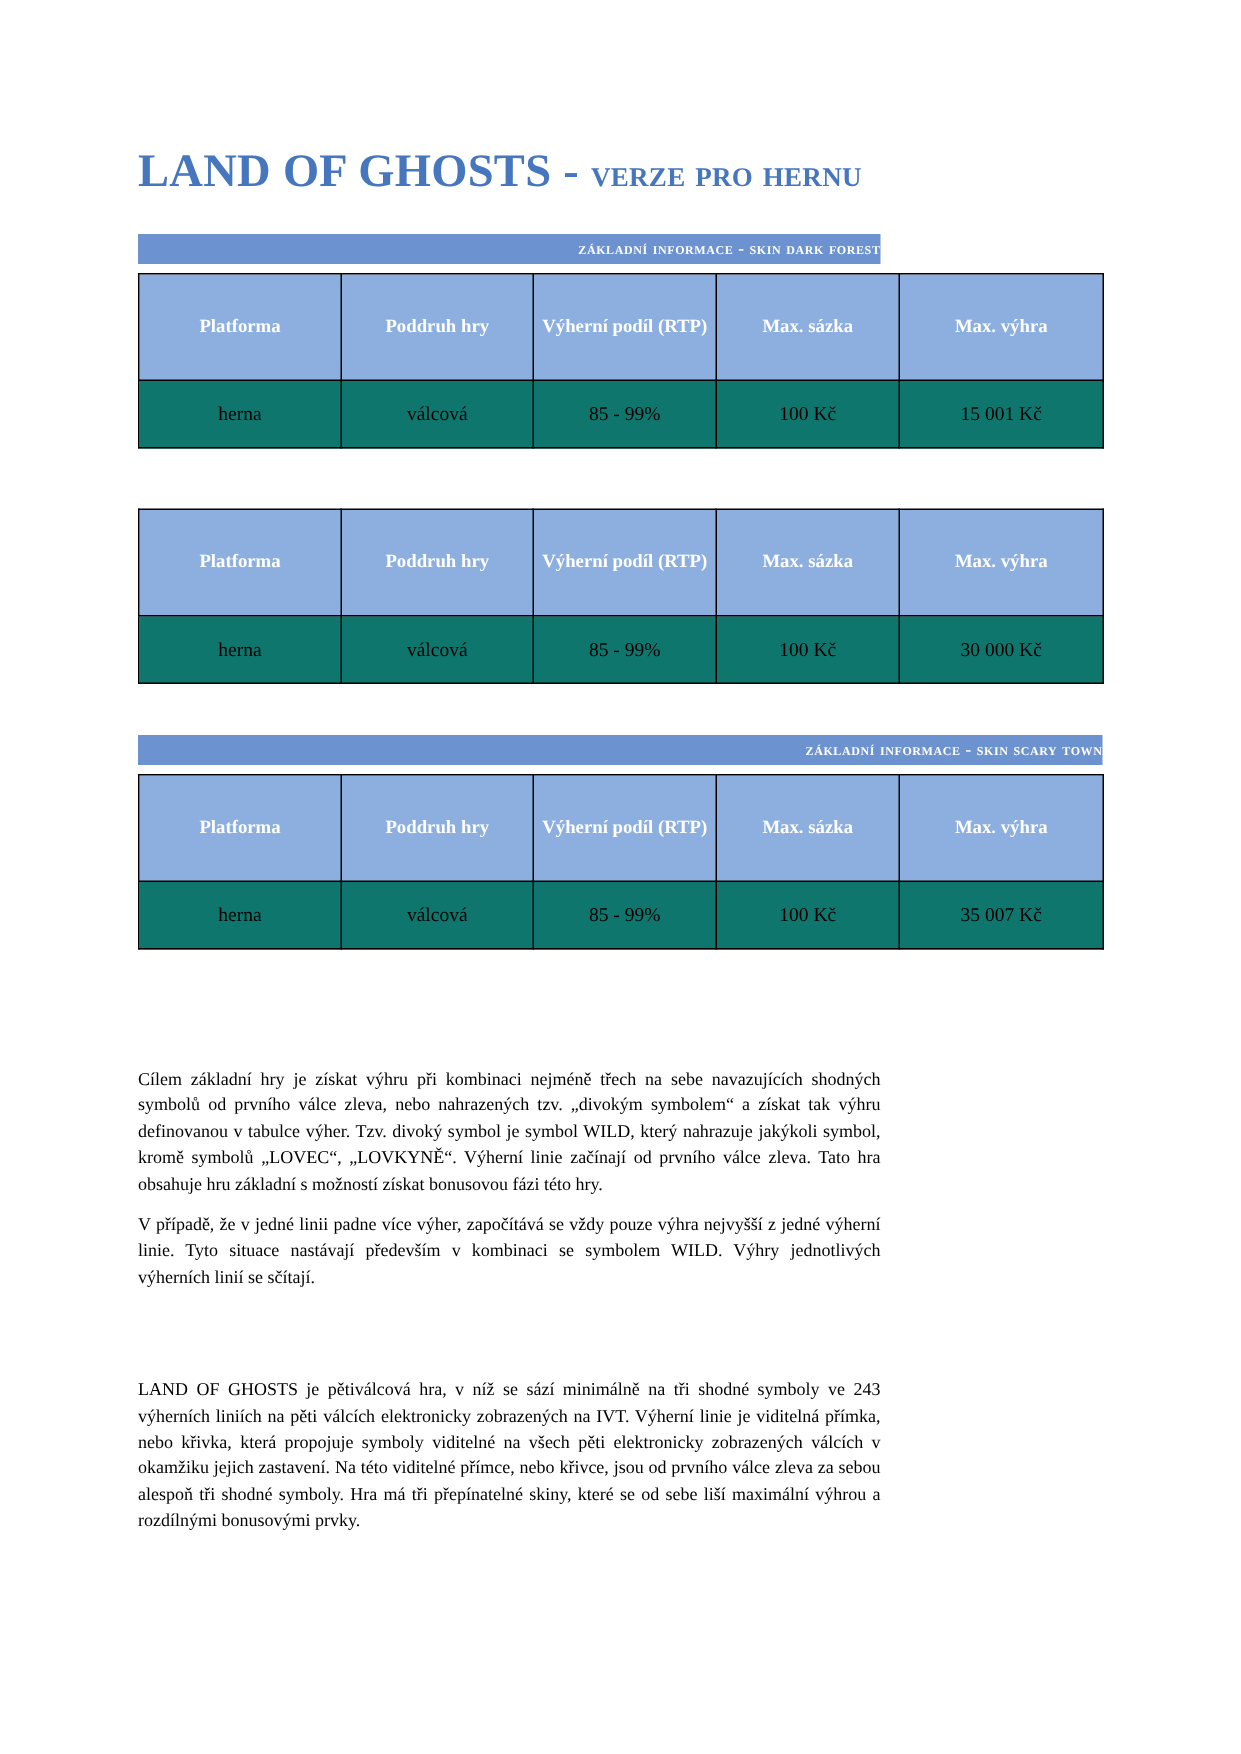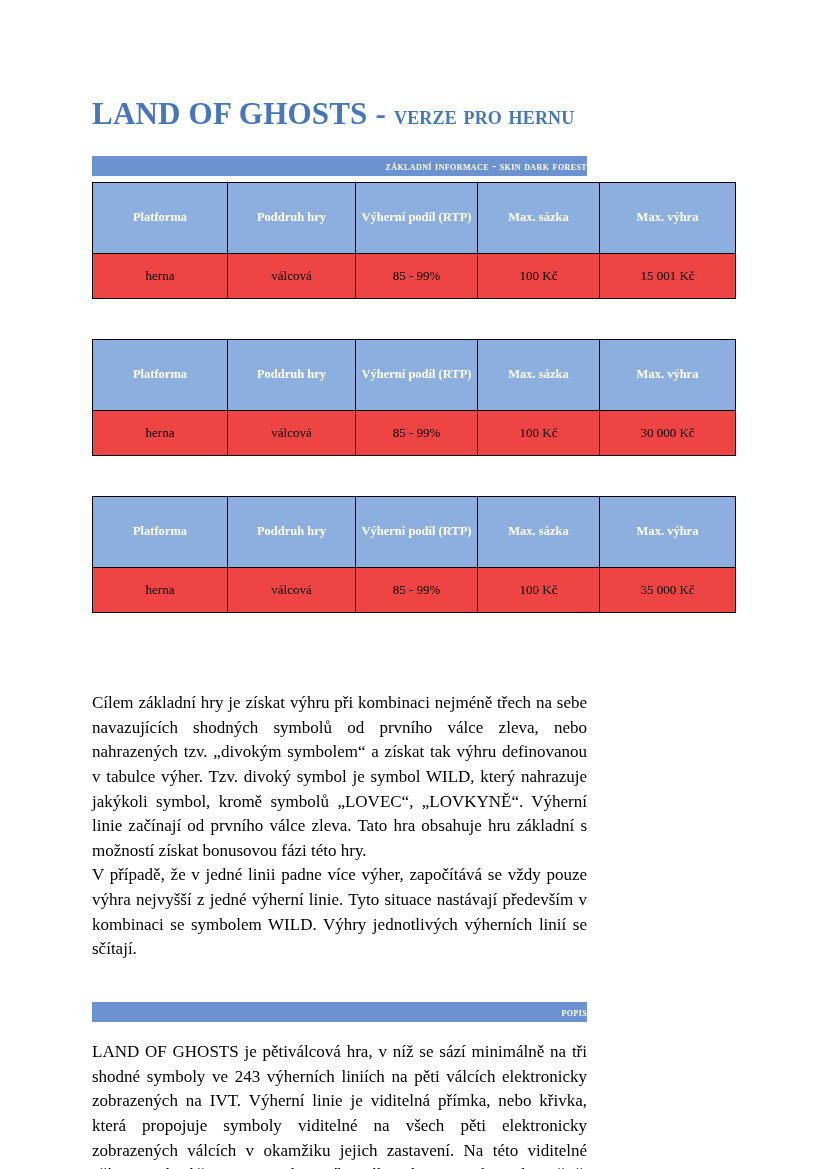--- a/index.html
+++ b/index.html
@@ -71,45 +71,45 @@
     background: #8cafdf;
     color: #ffffff;
     font-weight: bold;
     font-size: 12.5px;
     padding: 9px 4px;
     line-height: 1.25;
     height: 52px;
     vertical-align: middle;
   }
   .tbl td {
-    background: #ef4444;
+    background: #0f766e;
     color: #000000;
     padding: 8px 4px;
     height: 28px;
     vertical-align: middle;
   }
   .tbl col.c1 { width: 135px; }
   .tbl col.c2 { width: 128px; }
   .tbl col.c3 { width: 122px; }
   .tbl col.c4 { width: 122px; }
   .tbl col.c5 { width: 136px; }
 
   .spacer-lg { height: 34px; }
   .spacer-xl { height: 60px; }
 
   
   .body-text {
-    font-size: 17px;
+    font-size: 12px;
     line-height: 1.45;
     text-align: justify;
     margin: 18px 0 0 0;
     color: #000000;
   }
   .body-text p { margin: 0; }
-  .body-text p + p { margin-top: 0; }
+  .body-text p + p { margin-top: 10px; }
 
   .block-gap { height: 40px; }
 </style>
 </head>
 <body>
 
 <div class="page">
 
   <h1 class="doc-title">
     <span class="t-main">LAND OF GHOSTS - </span><span class="t-sub">VERZE PRO HERNU</span>
@@ -169,20 +169,21 @@
         <td>válcová</td>
         <td>85 - 99%</td>
         <td>100 Kč</td>
         <td>30 000 Kč</td>
       </tr>
     </tbody>
   </table>
 
   <div class="spacer-lg"></div>
 
+  <div class="bar narrow">ZÁKLADNÍ INFORMACE - SKIN SCARY TOWN</div>
   <table class="tbl">
     <colgroup>
         <col class="c1">
         <col class="c2">
         <col class="c3">
         <col class="c4">
         <col class="c5">
       </colgroup>
     <thead>
       <tr>
@@ -192,32 +193,31 @@
         <th>Max. sázka</th>
         <th>Max. výhra</th>
       </tr>
     </thead>
     <tbody>
       <tr>
         <td>herna</td>
         <td>válcová</td>
         <td>85 - 99%</td>
         <td>100 Kč</td>
-        <td>35 000 Kč</td>
+        <td>35 007 Kč</td>
       </tr>
     </tbody>
   </table>
 
   <div class="spacer-xl"></div>
 
   <div class="body-text">
     <p>Cílem základní hry je získat výhru při kombinaci nejméně třech na sebe navazujících shodných symbolů od prvního válce zleva, nebo nahrazených tzv. „divokým symbolem“ a získat tak výhru definovanou v tabulce výher. Tzv. divoký symbol je symbol WILD, který nahrazuje jakýkoli symbol, kromě symbolů „LOVEC“, „LOVKYNĚ“. Výherní linie začínají od prvního válce zleva. Tato hra obsahuje hru základní s možností získat bonusovou fázi této hry.</p>
     <p>V případě, že v jedné linii padne více výher, započítává se vždy pouze výhra nejvyšší z jedné výherní linie. Tyto situace nastávají především v kombinaci se symbolem WILD. Výhry jednotlivých výherních linií se sčítají.</p>
   </div>
 
   <div class="block-gap"></div>
 
-  <div class="bar">POPIS</div>
   <div class="body-text">
     <p>LAND OF GHOSTS je pětiválcová hra, v níž se sází minimálně na tři shodné symboly ve 243 výherních liniích na pěti válcích elektronicky zobrazených na IVT. Výherní linie je viditelná přímka, nebo křivka, která propojuje symboly viditelné na všech pěti elektronicky zobrazených válcích v okamžiku jejich zastavení. Na této viditelné přímce, nebo křivce, jsou od prvního válce zleva za sebou alespoň tři shodné symboly. Hra má tři přepínatelné skiny, které se od sebe liší maximální výhrou a rozdílnými bonusovými prvky.</p>
   </div>
 
 </div>
 
 </body></html>

